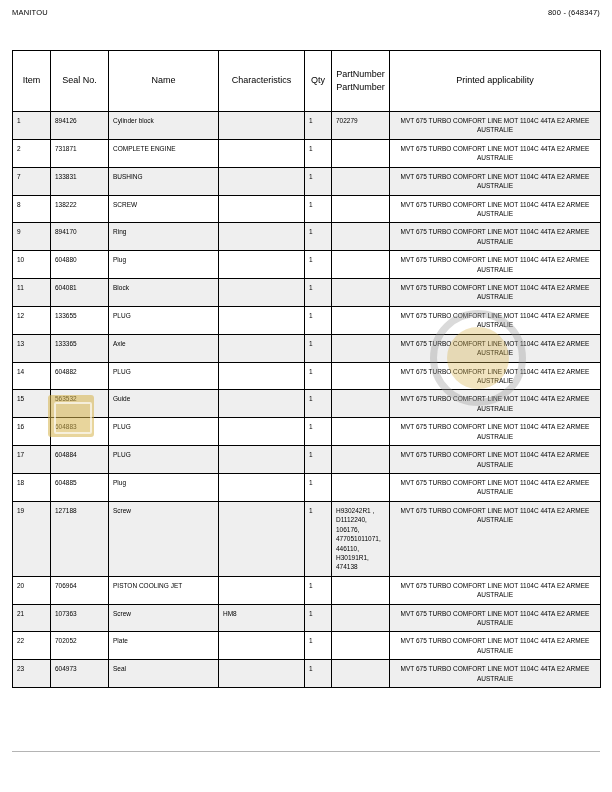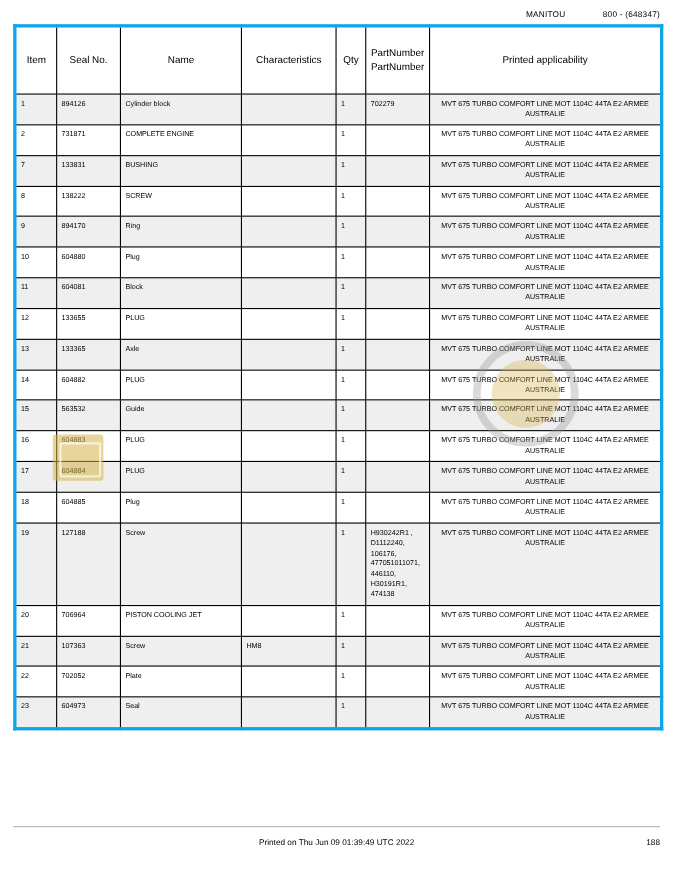--- a/index.html
+++ b/index.html
@@ -23,42 +23,43 @@
   }
   
   .page-header {
     position: absolute;
     top: 8px;
     left: 12px;
     right: 12px;
     height: 14px;
     font-size: 7.5px;
     display: flex;
-    justify-content: flex-end;
+    justify-content: space-between;
     align-items: flex-start;
   }
   .page-header .brand {
     letter-spacing: 0.2px;
   }
   .page-header .docref {
     letter-spacing: 0.2px;
     margin-left: 34px;
   }
   
   .table-wrap {
     position: absolute;
     top: 22px;
     left: 12px;
     width: 588px;
   }
   table.parts {
     border-collapse: collapse;
     width: 588px;
     table-layout: fixed;
-    border: 3px solid #0ea5e9;
+    border: 1px solid #0ea5e9;
+    margin-top: 28px;
   }
   table.parts th, table.parts td {
     border: 1px solid #000;
     vertical-align: top;
     padding: 4px 4px;
     font-size: 6.5px;
     line-height: 1.45;
   }
   table.parts thead th {
     font-size: 9px;
@@ -383,18 +384,14 @@
     </table>
   </div>
 
   <div class="watermark">
     <div class="wm-circle"></div>
     <div class="wm-circle-inner"></div>
     <div class="wm-book"></div>
   </div>
 
   <div class="footer-rule"></div>
-  <div class="page-footer">
-    <div class="footer-center">Printed on  Thu Jun 09 01:39:49 UTC 2022</div>
-    <div class="footer-right">188</div>
-  </div>
 
 </div>
 
 </body></html>

